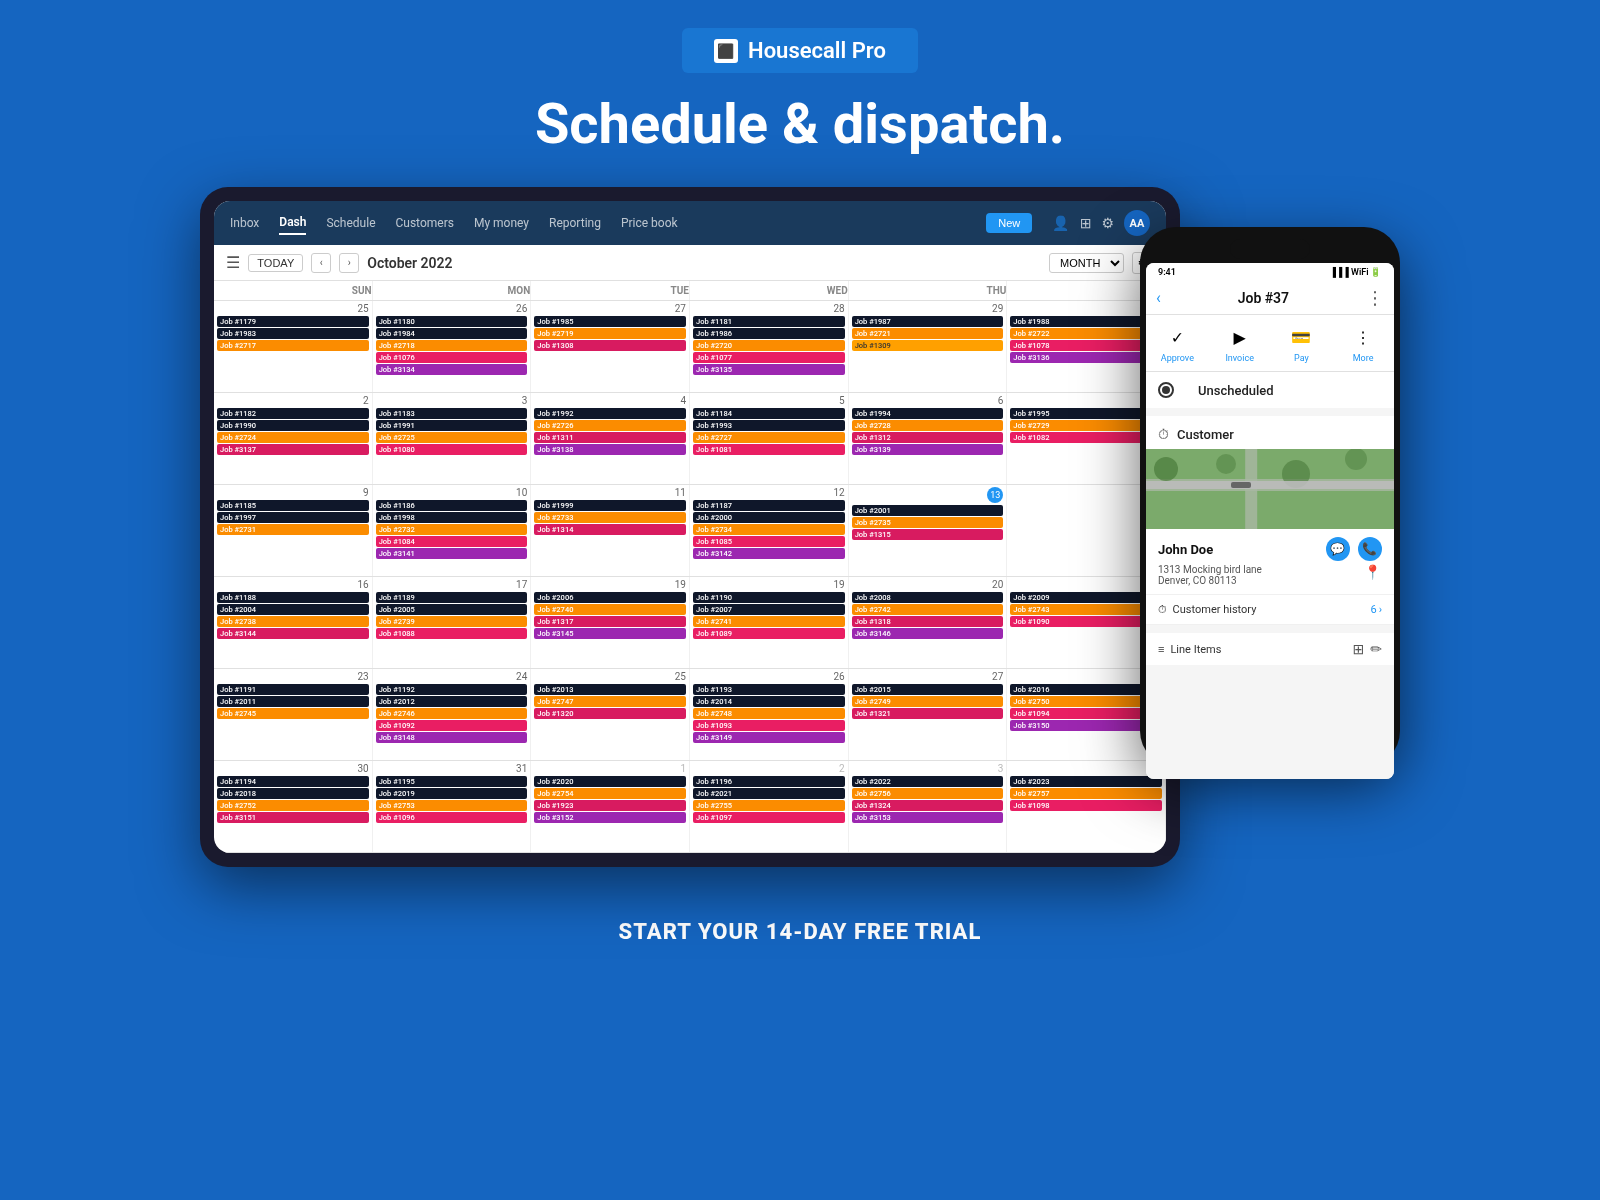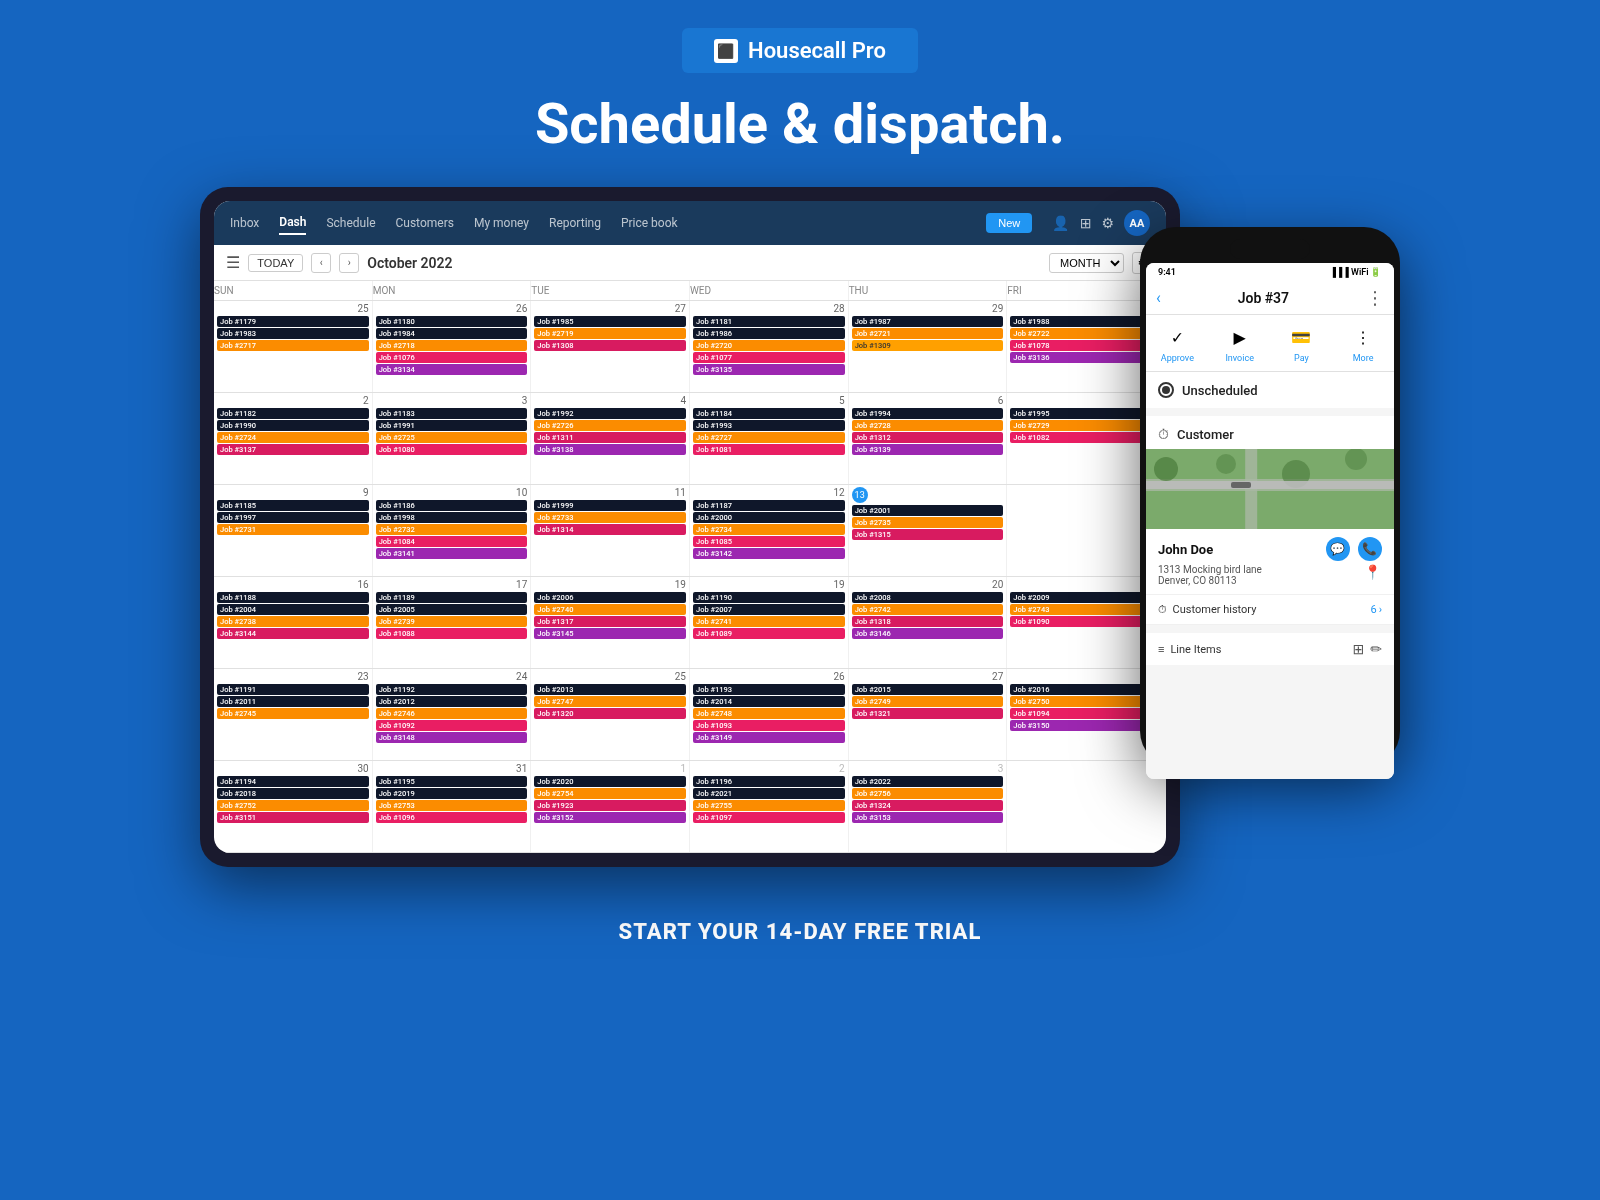--- a/index.html
+++ b/index.html
@@ -199,23 +199,23 @@
       display: flex;
       flex-direction: column;
     }
     .cal-header-row {
       display: grid;
       grid-template-columns: repeat(6, 1fr);
       border-bottom: 1px solid #e0e0e0;
       flex-shrink: 0;
     }
     .cal-day-header {
-      text-align: left;
+      text-align: right;
       font-size: 10px;
-      font-weight: 400;
+      font-weight: 700;
       color: #888;
       padding: 4px 0;
       text-transform: uppercase;
       border-right: 1px solid #f0f0f0;
     }
     .cal-body {
       flex: 1;
       display: grid;
       grid-template-rows: repeat(6, 1fr);
       overflow: hidden;
@@ -345,21 +345,21 @@
       background: #f5f5f5;
     }
     .phone-section {
       background: white;
       margin-bottom: 8px;
       padding: 10px 12px;
     }
     .phone-section-row {
       display: flex;
       align-items: center;
-      gap: 8px;
+      gap: 24px;
     }
     .phone-section-label {
       font-size: 13px;
       font-weight: 500;
       color: #222;
     }
     .radio-circle {
       width: 16px;
       height: 16px;
       border-radius: 50%;
@@ -657,21 +657,21 @@
             </div>
             <div class="cal-cell">
               <div class="cal-date">12</div>
               <div class="job-chip chip-red">Job #1187</div>
               <div class="job-chip chip-red">Job #2000</div>
               <div class="job-chip chip-orange">Job #2734</div>
               <div class="job-chip chip-pink">Job #1085</div>
               <div class="job-chip chip-purple">Job #3142</div>
             </div>
             <div class="cal-cell">
-              <div class="cal-date" style="display:flex;justify-content:flex-start;">
+              <div class="cal-date" style="display:flex;justify-content:flex-end;">
                 <span class="today-circle" style="background:#2196f3;color:white;border-radius:50%;width:16px;height:16px;display:flex;align-items:center;justify-content:center;font-size:9px;">13</span>
               </div>
               <div class="job-chip chip-red">Job #2001</div>
               <div class="job-chip chip-orange">Job #2735</div>
               <div class="job-chip chip-magenta">Job #1315</div>
             </div>
           </div>
 
           <div class="cal-week">
             <div class="cal-cell">
@@ -789,20 +789,26 @@
               <div class="job-chip chip-red">Job #2021</div>
               <div class="job-chip chip-orange">Job #2755</div>
               <div class="job-chip chip-pink">Job #1097</div>
             </div>
             <div class="cal-cell">
               <div class="cal-date" style="color:#bbb;">3</div>
               <div class="job-chip chip-red">Job #2022</div>
               <div class="job-chip chip-orange">Job #2756</div>
               <div class="job-chip chip-magenta">Job #1324</div>
               <div class="job-chip chip-purple">Job #3153</div>
+            </div>
+            <div class="cal-cell">
+              <div class="cal-date" style="color:#bbb;">4</div>
+              <div class="job-chip chip-red">Job #2023</div>
+              <div class="job-chip chip-orange">Job #2757</div>
+              <div class="job-chip chip-pink">Job #1098</div>
             </div>
           </div>
 
         </div>
       </div>
 
     </div>
   </div>
 
   <div class="phone">

